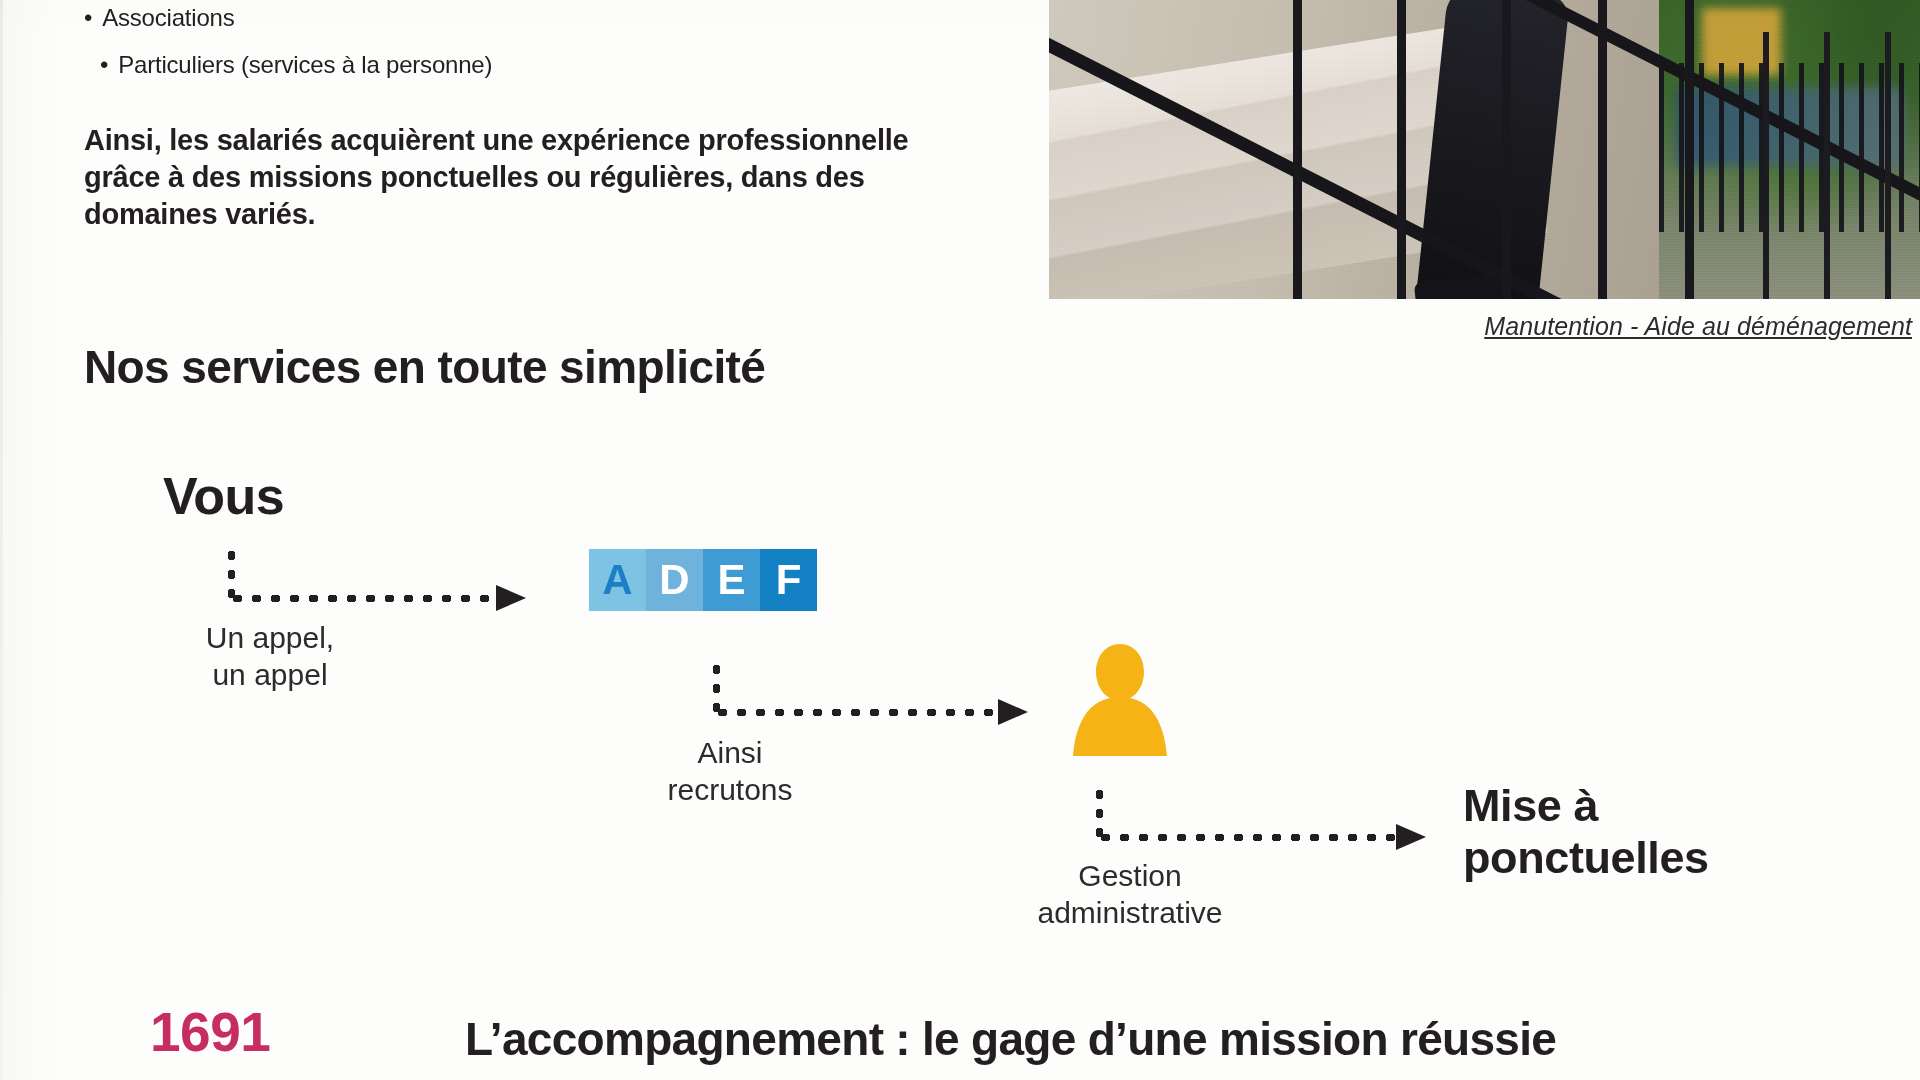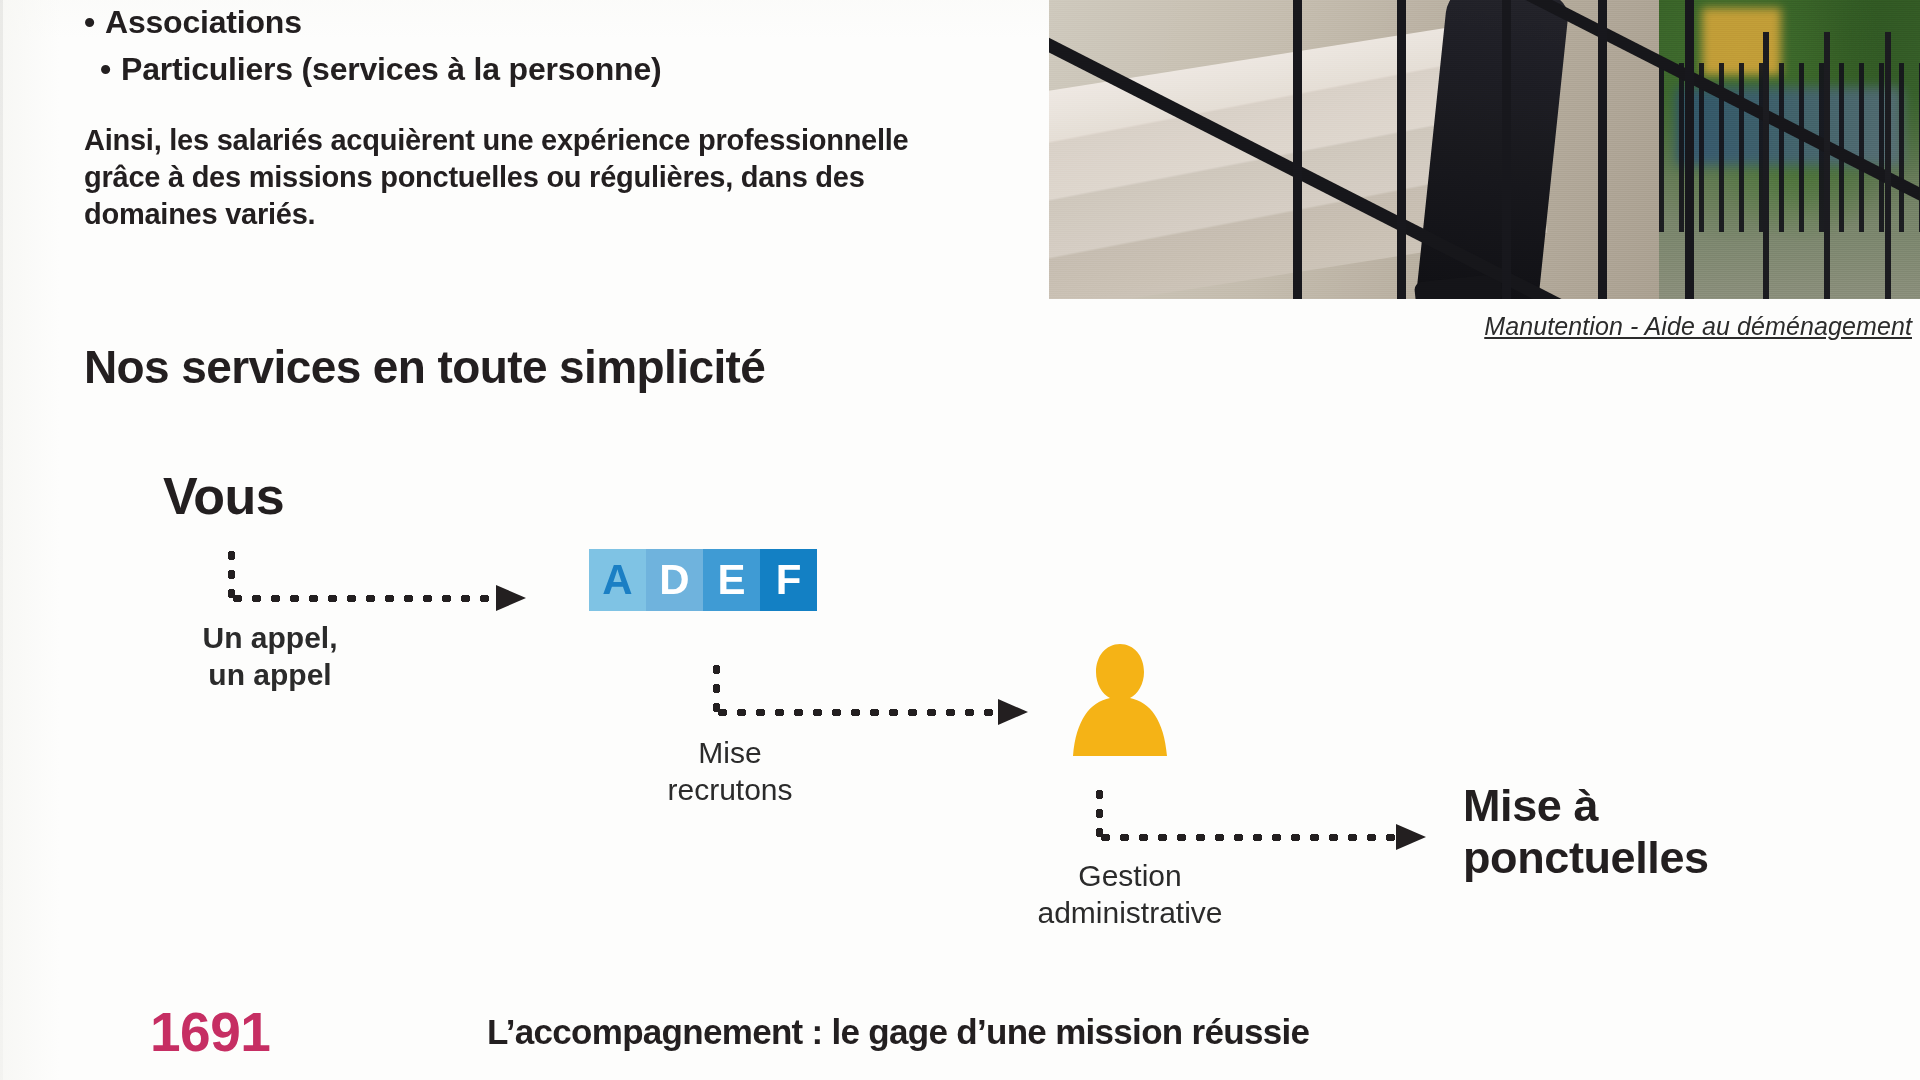--- a/index.html
+++ b/index.html
@@ -17,21 +17,21 @@
     position:absolute; inset:0;
     background:
       linear-gradient(90deg, rgba(247,247,244,.9) 0px, rgba(255,255,255,0) 60px),
       linear-gradient(180deg, rgba(250,250,248,.6) 0px, rgba(255,255,255,0) 40px);
     pointer-events:none;
   }
 
   
   .intro{ position:absolute; left:84px; top:0px; width:840px; }
   .bullet{
-    font-weight:bold; font-size:32px; letter-spacing:-.2px;
+    font-weight:normal; font-size:24px; letter-spacing:-.2px;
     line-height:1.0; color:#231f20; white-space:nowrap;
   }
   .bullet .dot{ margin-right:10px; }
   #b1{ position:absolute; left:0; top:6px; }
   #b2{ position:absolute; left:16px; top:53px; }
   .para{
     position:absolute; left:0; top:122px; width:830px;
     font-weight:bold; font-size:29px; line-height:1.28;
     letter-spacing:-.25px; color:#231f20;
   }
@@ -125,21 +125,21 @@
   .node-mise{
     position:absolute; left:1463px; top:780px; width:340px;
     font-size:45px; font-weight:bold; line-height:1.15;
     letter-spacing:-.4px; color:#231f20;
   }
 
   .label{
     position:absolute; font-size:30px; line-height:1.22;
     color:#2b2b2b; font-weight:400; text-align:center;
   }
-  .lab-1{ left:155px; top:620px; width:230px;font-weight:bold; }
+  .lab-1{ left:155px; top:620px; width:230px; }
   .lab-2{ left:605px; top:735px; width:250px; }
   .lab-3{ left:985px; top:858px; width:290px; }
 
   
   .arrow{ position:absolute; }
   .arrow .vstub{
     position:absolute; left:0; bottom:0; width:7px;
     background-image:radial-gradient(circle, #231f20 45%, rgba(0,0,0,0) 46%);
     background-size:7px 19px; background-repeat:repeat-y;
   }
@@ -169,22 +169,22 @@
   .person{ position:absolute; left:1070px; top:640px; width:100px; height:120px; }
 
   
   .stat-num{
     position:absolute; left:150px; top:1005px;
     font-size:55px; font-weight:bold; letter-spacing:-.5px;
     color:#c62e63; line-height:1;
   }
   .bottom-title{
     position:absolute; left:465px; top:1012px;
-    font-size:35px; font-weight:bold; letter-spacing:-.7px;
-    color:#231f20; white-space:nowrap;margin-left:22px;
+    font-size:46px; font-weight:bold; letter-spacing:-.7px;
+    color:#231f20; white-space:nowrap;
   }
   .edge-line{
     position:absolute; left:0; top:0; width:3px; height:1080px;
     background:linear-gradient(180deg,rgba(0,0,0,.06),rgba(0,0,0,.02));
   }
 </style>
 </head>
 <body>
 
 <div class="paper-tint"></div>
@@ -256,21 +256,21 @@
     </div>
 </div>
 
 <div class="arrow" style="left:713px; top:660px; width:320px; height:56px;">
   <div class="vstub" style="height:56px;"></div>
   <div class="hrun" style="width:285px;"></div>
   <div class="head" style="left:285px;"></div>
 </div>
 
 <div class="label lab-2">
-  <span>Mise</span><br>
+  <span>Ainsi</span><br>
   <span>recrutons</span>
 </div>
 
 <div class="person">
   <svg viewBox="0 0 100 120" width="100" height="120" aria-hidden="true">
     <path d="M50 4 C64 4 74 16 74 32 C74 44 68 54 60 58 C80 62 94 80 97 116 L3 116 C6 80 20 62 40 58 C32 54 26 44 26 32 C26 16 36 4 50 4 Z" fill="#f5b316"></path>
   </svg>
 </div>
 
 <div class="arrow" style="left:1096px; top:785px; width:330px; height:56px;">

